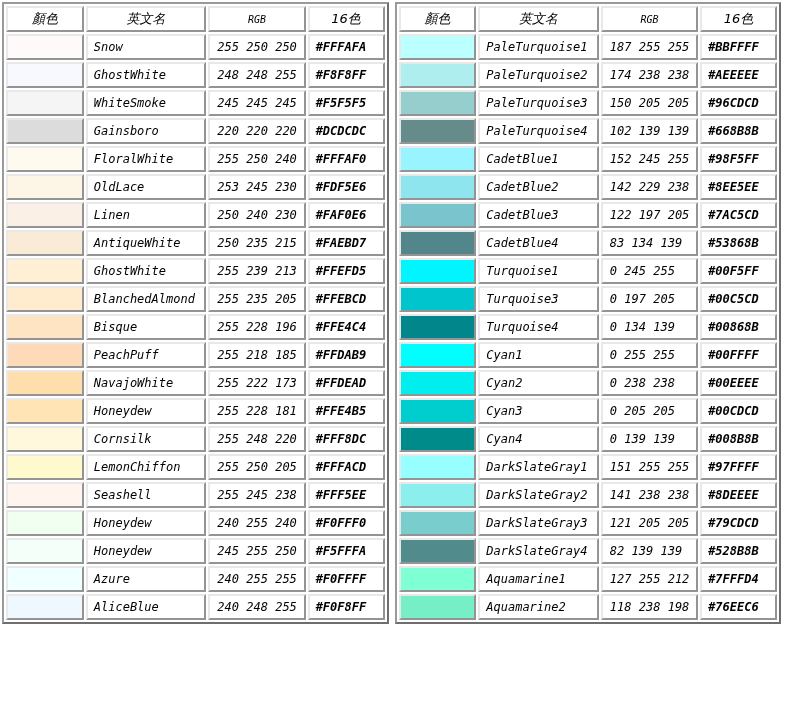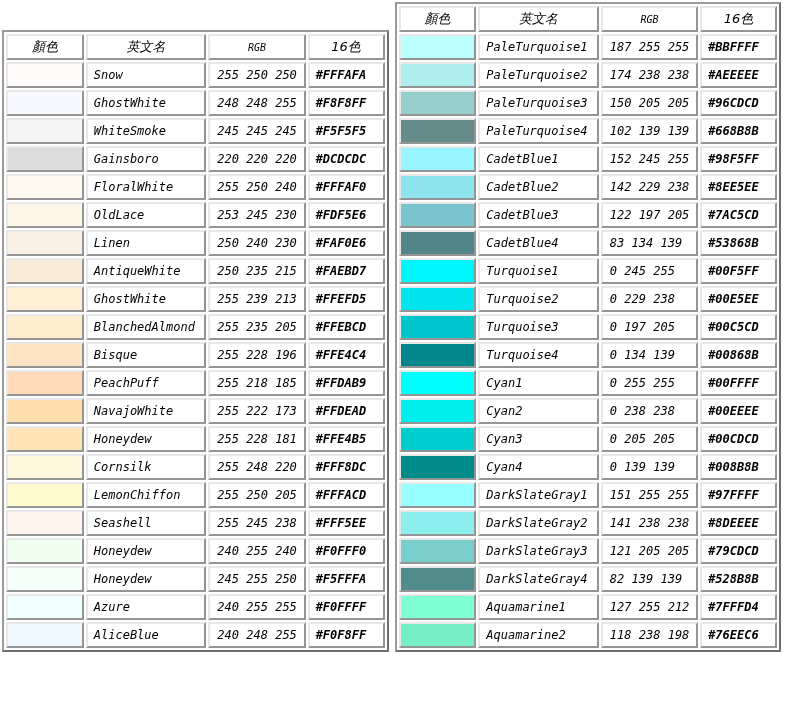--- a/index.html
+++ b/index.html
@@ -298,26 +298,20 @@
           <td class="rgb-cell">83 134 139</td>
           <td class="hex-cell">#53868B</td>
         </tr>
         <tr>
           <td class="swatch-cell" style="background: rgb(0, 245, 255);"></td>
           <td class="name-cell">Turquoise1</td>
           <td class="rgb-cell">0 245 255</td>
           <td class="hex-cell">#00F5FF</td>
         </tr>
         <tr>
-          <td class="swatch-cell" style="background: rgb(0, 229, 238);"></td>
-          <td class="name-cell">Turquoise2</td>
-          <td class="rgb-cell">0 229 238</td>
-          <td class="hex-cell">#00E5EE</td>
-        </tr>
-        <tr>
           <td class="swatch-cell" style="background: rgb(0, 197, 205);"></td>
           <td class="name-cell">Turquoise3</td>
           <td class="rgb-cell">0 197 205</td>
           <td class="hex-cell">#00C5CD</td>
         </tr>
         <tr>
           <td class="swatch-cell" style="background: rgb(0, 134, 139);"></td>
           <td class="name-cell">Turquoise4</td>
           <td class="rgb-cell">0 134 139</td>
           <td class="hex-cell">#00868B</td>

